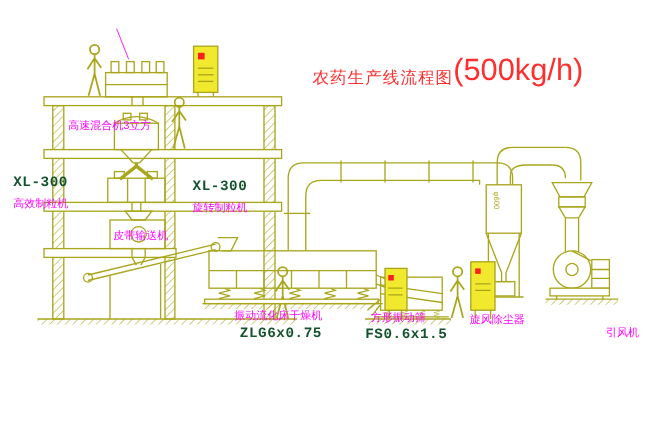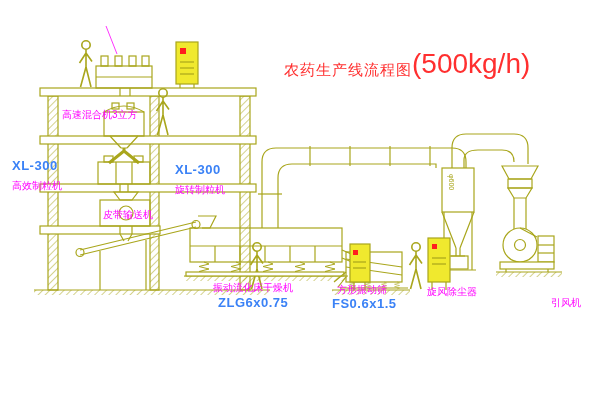--- a/index.html
+++ b/index.html
@@ -4,21 +4,21 @@
 <style>
   * { margin:0; padding:0; box-sizing:border-box; }
   html,body { background:#ffffff; }
   .stage {
     position:relative; width:600px; height:403px; background:#ffffff;
     overflow:hidden; font-family:"Liberation Sans", sans-serif;
   }
   .art { position:absolute; left:0; top:0; }
   .lab { position:absolute; white-space:nowrap; line-height:1.05; }
   .lab.m { color:#ff00ff; font-size:10px; }
-  .lab.r { color:#3b82f6; font-size:13px; font-weight:bold; letter-spacing:.5px; }
+  .lab.r { color:#14532d; font-size:13px; font-weight:bold; letter-spacing:.5px;font-family:Liberation Mono, monospace; }
   .title { position:absolute; left:284px; top:48px; display:flex; align-items:flex-end; color:#ff2f2f; }
   .title .cn  { font-size:15px; letter-spacing:1px; }
   .title .cap { font-size:28px; }
 </style>
 </head>
 <body>
 
 <div class="stage">
 
   <svg class="art" width="600" height="403" viewBox="0 0 600 403" xmlns="http://www.w3.org/2000/svg">

